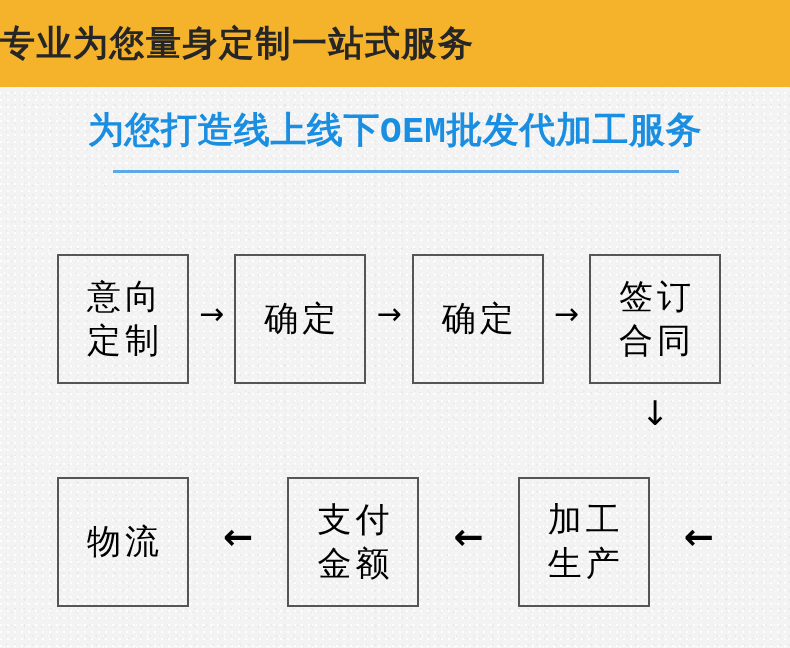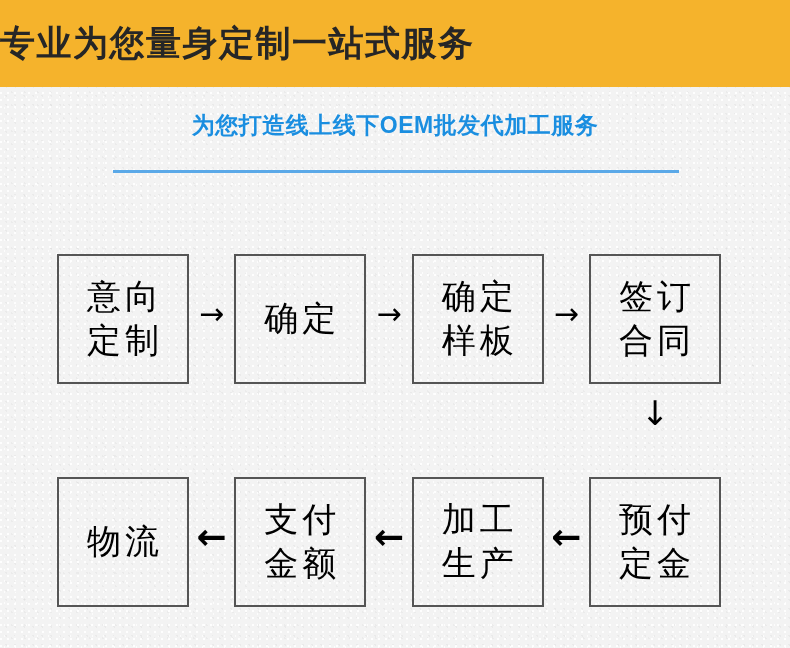--- a/index.html
+++ b/index.html
@@ -54,27 +54,27 @@
   
   .subtitle-wrap {
     position: absolute;
     left: 0;
     top: 112px;
     width: 790px;
     text-align: center;
   }
   .subtitle {
     display: inline-block;
-    font-size: 23px;
+    font-size: 36px;
     font-weight: bold;
     color: #1a8ee0;
     letter-spacing: 0.5px;
     line-height: 1.15;
     white-space: nowrap;
-    font-family: Liberation Sans, sans-serif;
+    font-family: Liberation Mono, monospace;
   }
   .subtitle-rule {
     position: absolute;
     left: 113px;
     top: 58px;
     width: 566px;
     height: 3px;
     background: #5ba9e8;
   }
 
@@ -173,21 +173,20 @@
       <div class="arrow-h">→</div>
 
       <div class="flow-box">
         <span class="line">确定</span>
       </div>
 
       <div class="arrow-h">→</div>
 
       <div class="flow-box">
         <span class="line">确定</span>
-        <span class="line">样板</span>
       </div>
 
       <div class="arrow-h">→</div>
 
       <div class="flow-box">
         <span class="line">签订</span>
         <span class="line">合同</span>
       </div>
 
     </div>
@@ -209,22 +208,18 @@
 
       <div class="arrow-h left">←</div>
 
       <div class="flow-box">
         <span class="line">加工</span>
         <span class="line">生产</span>
       </div>
 
       <div class="arrow-h left">←</div>
 
-      <div class="flow-box">
-        <span class="line">预付</span>
-        <span class="line">定金</span>
-      </div>
 
     </div>
 
   </div>
 
 </div>
 
 </body></html>

